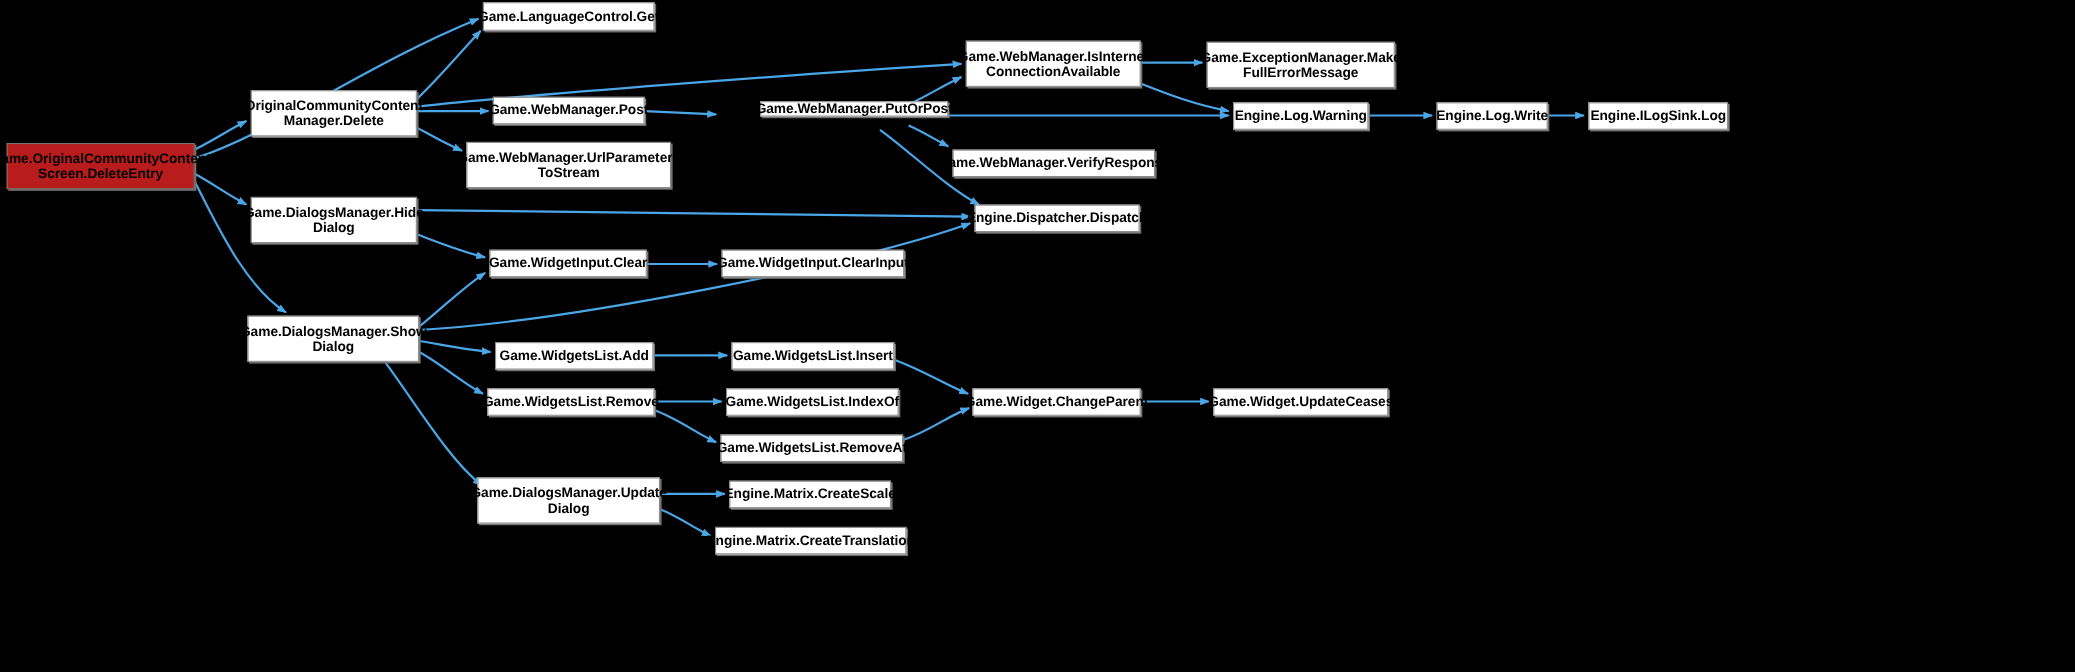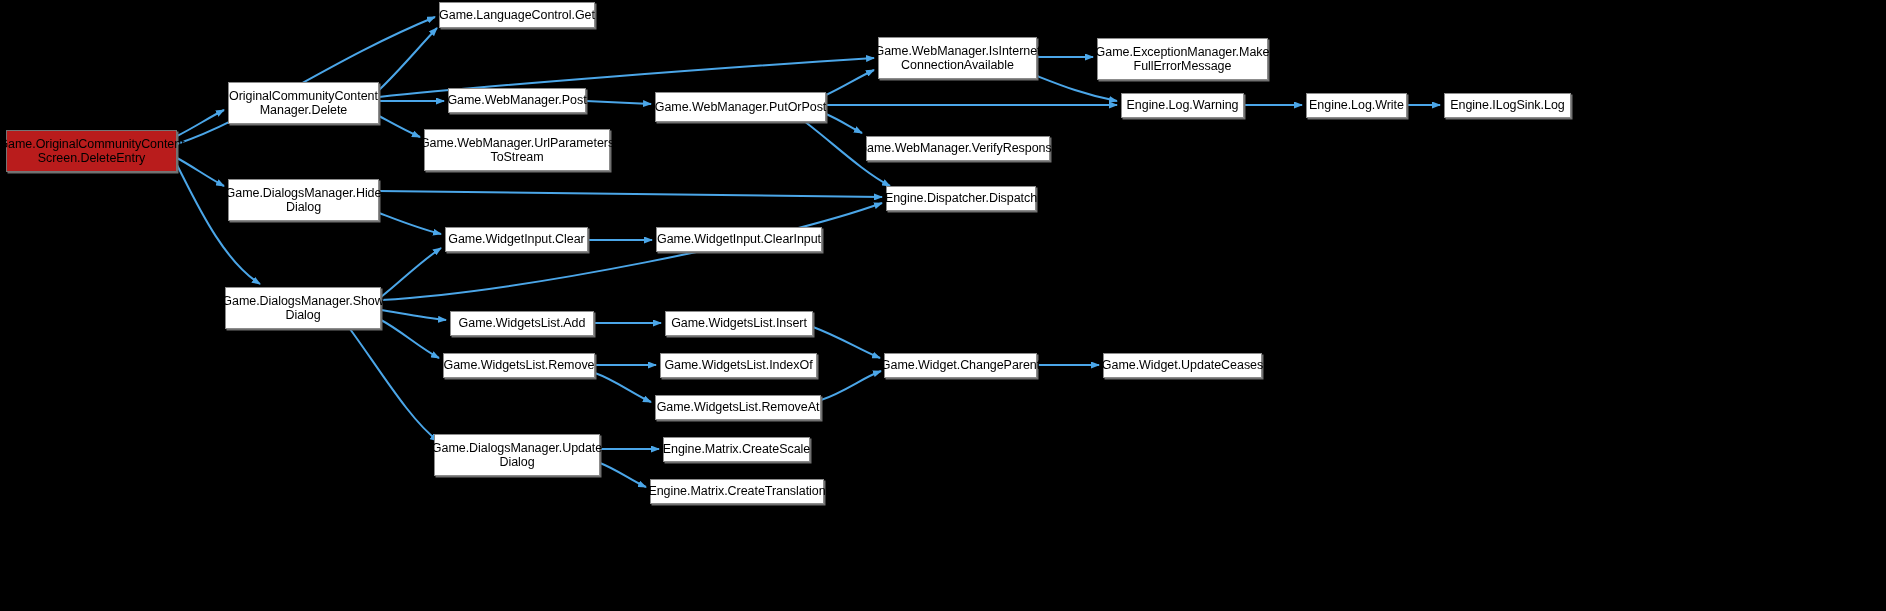--- a/index.html
+++ b/index.html
@@ -32,20 +32,21 @@
     align-items: center;
     justify-content: center;
     text-align: center;
     color: #000000;
     font-size: 12.5px;
     line-height: 14.5px;
     letter-spacing: -0.05px;
     padding: 0 3px;
     white-space: pre-line;
     z-index: 2;
+    font-weight: bold;
   }
   .node.root {
     background: #b91c1c;
     border: 1px solid #757575;
   }
 </style>
 </head>
 <body>
 
 <div id="graph-root">
@@ -93,21 +94,21 @@
   </svg>
   <div id="nodes-group">
       <div class="node root" style="left: 6px; top: 130px; width: 171px; height: 42px;">Game.OriginalCommunityContent
 Screen.DeleteEntry</div>
       <div class="node" style="left: 439px; top: 2px; width: 156px; height: 26px;">Game.LanguageControl.Get</div>
       <div class="node" style="left: 228px; top: 82px; width: 151px; height: 42px;">OriginalCommunityContent
 Manager.Delete</div>
       <div class="node" style="left: 448px; top: 88px; width: 138px; height: 25px;">Game.WebManager.Post</div>
       <div class="node" style="left: 424px; top: 129px; width: 186px; height: 42px;">Game.WebManager.UrlParameters
 ToStream</div>
-      <div class="node" style="left: 655px; top: 92px; width: 171px; height: 30px;">Game.WebManager.PutOrPost</div>
+      <div class="node" style="left: 691px; top: 92px; width: 171px; height: 14px;">Game.WebManager.PutOrPost</div>
       <div class="node" style="left: 878px; top: 37px; width: 159px; height: 42px;">Game.WebManager.IsInternet
 ConnectionAvailable</div>
       <div class="node" style="left: 1097px; top: 38px; width: 171px; height: 42px;">Game.ExceptionManager.Make
 FullErrorMessage</div>
       <div class="node" style="left: 1121px; top: 93px; width: 123px; height: 25px;">Engine.Log.Warning</div>
       <div class="node" style="left: 1306px; top: 93px; width: 101px; height: 25px;">Engine.Log.Write</div>
       <div class="node" style="left: 1444px; top: 93px; width: 127px; height: 25px;">Engine.ILogSink.Log</div>
       <div class="node" style="left: 866px; top: 136px; width: 184px; height: 25px;">Game.WebManager.VerifyResponse</div>
       <div class="node" style="left: 228px; top: 179px; width: 151px; height: 42px;">Game.DialogsManager.Hide
 Dialog</div>

